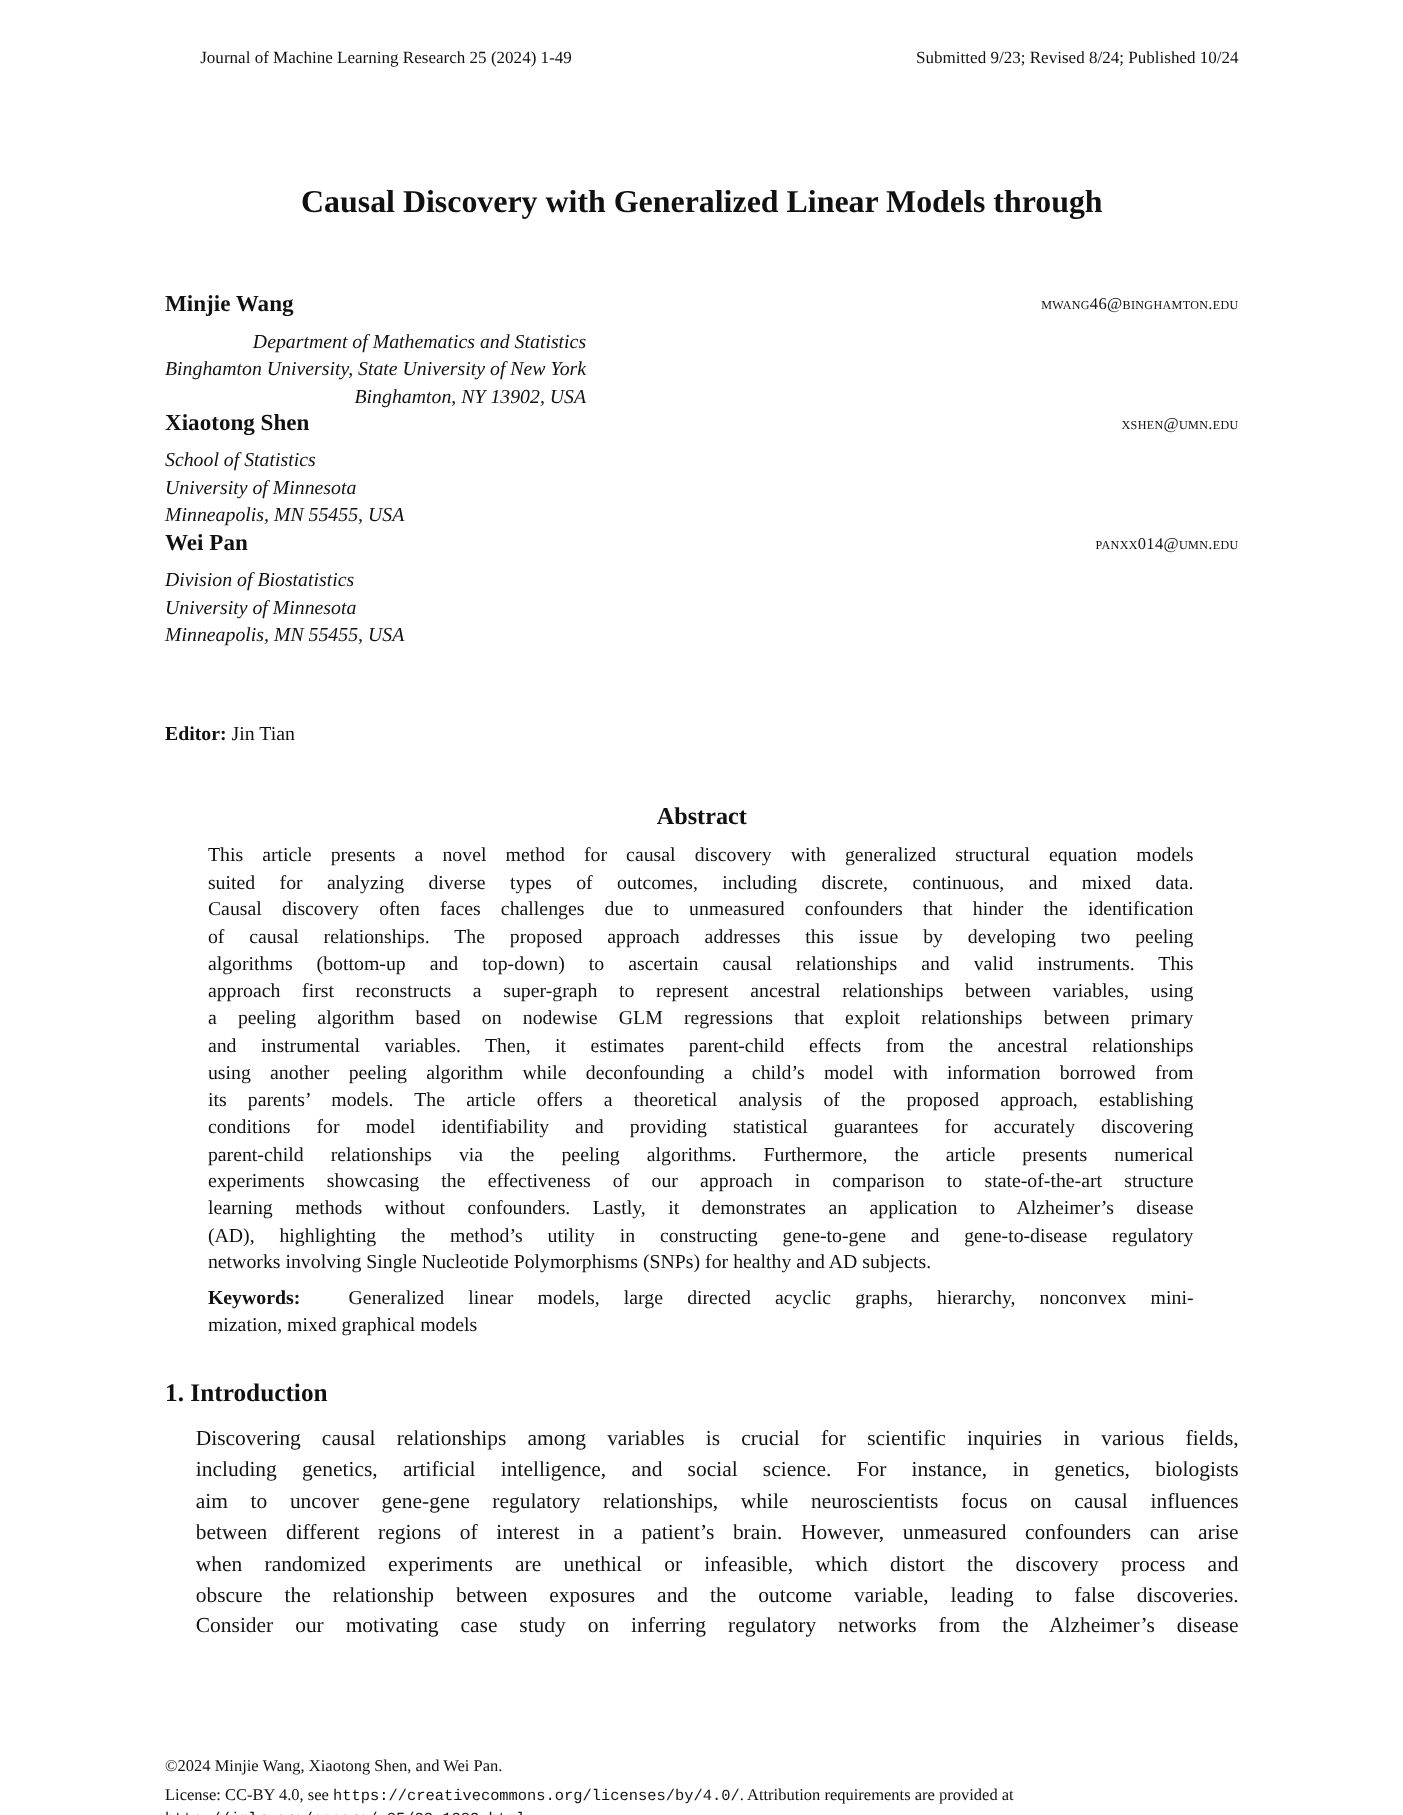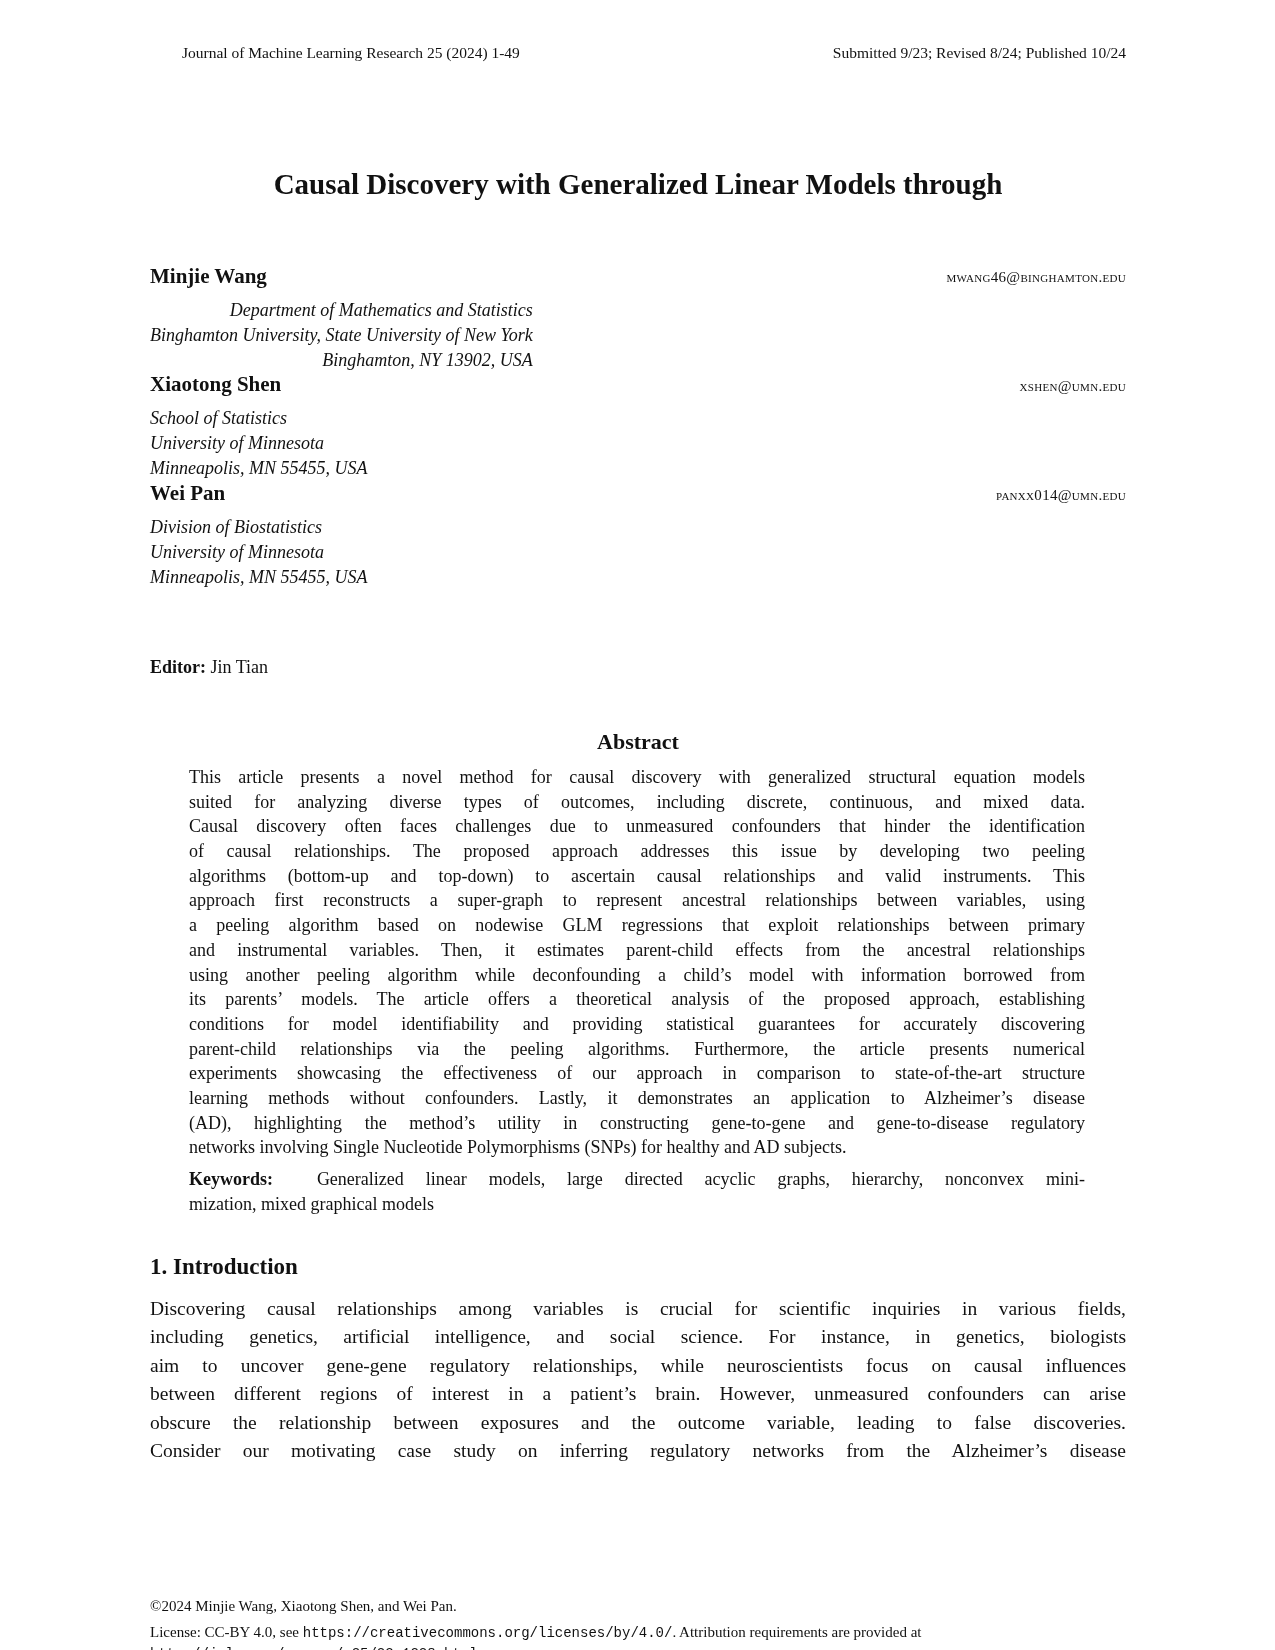--- a/index.html
+++ b/index.html
@@ -20,21 +20,21 @@
                font-size: 22px; font-weight: bold; }
   .abs-body { left: 189px; width: 896px; top: 765px; font-size: 18px; }
   .line { display: block; height: 24.7px; line-height: 24.7px; text-align: justify;
           text-align-last: justify; white-space: nowrap; }
   .line.last { text-align-last: left; }
   .line span.j { display: inline-block; width: 100%; text-align: justify; text-align-last: justify; white-space: normal; }
   .line.last span.j { text-align-last: left; }
   .kw-label { font-weight: bold; }
   .sec-title { left: 150px; top: 1254px; font-size: 23px; font-weight: bold; }
   .intro-body { left: 150px; width: 976px; top: 1295px; font-size: 19.5px; }
-  .intro-body .line { height: 28.4px; line-height: 28.4px; }
+  .intro-body .line { height: 28.4px; line-height: 28.4px; margin-left: 28px; }
   .copyright { left: 150px; top: 1598px; font-size: 15px; }
   .license { left: 150px; top: 1622px; font-size: 15px; width: 980px; line-height: 20px; }
   .mono { font-family: "Liberation Mono", "DejaVu Sans Mono", monospace; font-size: 14px; }
 </style>
 </head>
 <body>
 
 <div class="abs hdr hdr-left">Journal of Machine Learning Research 25 (2024) 1-49</div>
 <div class="abs hdr hdr-right">Submitted 9/23; Revised 8/24; Published 10/24</div>
 
@@ -93,20 +93,21 @@
   <div class="line"><span class="j"><b class="kw-label">Keywords:</b>&nbsp;&nbsp;<span>Generalized linear models, large directed acyclic graphs, hierarchy, nonconvex mini-</span></span></div>
   <div class="line last"><span class="j">mization, mixed graphical models</span></div>
 </div>
 
 <div class="abs sec-title">1. Introduction</div>
 <div class="abs intro-body">
   <div class="line"><span class="j">Discovering causal relationships among variables is crucial for scientific inquiries in various fields,</span></div>
   <div class="line"><span class="j">including genetics, artificial intelligence, and social science. For instance, in genetics, biologists</span></div>
   <div class="line"><span class="j">aim to uncover gene-gene regulatory relationships, while neuroscientists focus on causal influences</span></div>
   <div class="line"><span class="j">between different regions of interest in a patient’s brain. However, unmeasured confounders can arise</span></div>
+  <div class="line"><span class="j">when randomized experiments are unethical or infeasible, which distort the discovery process and</span></div>
   <div class="line"><span class="j">obscure the relationship between exposures and the outcome variable, leading to false discoveries.</span></div>
   <div class="line"><span class="j">Consider our motivating case study on inferring regulatory networks from the Alzheimer’s disease</span></div>
 </div>
 
 <div class="abs copyright">©2024 Minjie Wang, Xiaotong Shen, and Wei Pan.</div>
 <div class="abs license">
   <span>License: CC-BY 4.0, see </span><span class="mono">https://creativecommons.org/licenses/by/4.0/</span><span>. Attribution requirements are provided at</span><br>
   <span class="mono">http://jmlr.org/papers/v25/23-1228.html</span><span>.</span>
 </div>
 

